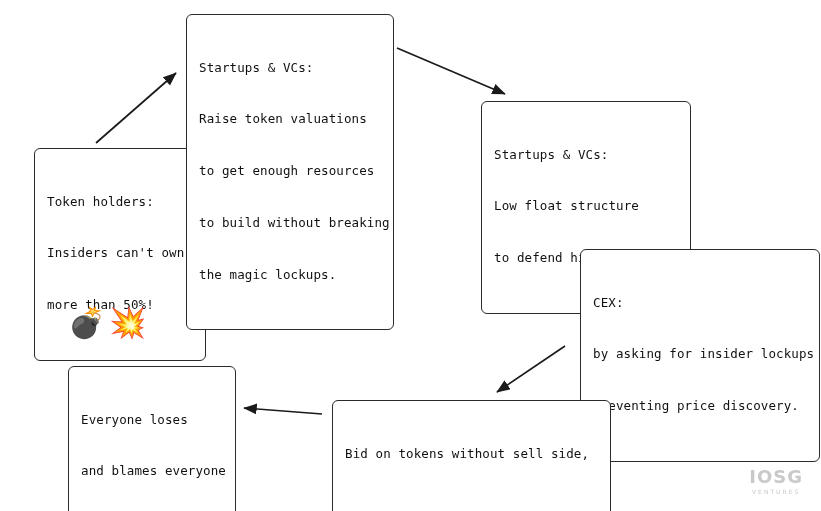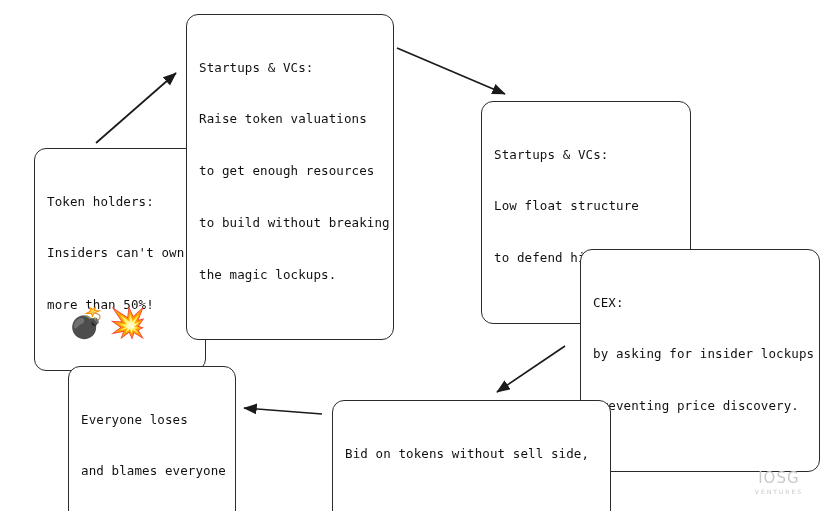--- a/index.html
+++ b/index.html
@@ -13,22 +13,22 @@
     height: 511px;
     background: #ffffff;
     overflow: hidden;
     font-family: "DejaVu Sans Mono", "Liberation Mono", monospace;
   }
   .node {
     position: absolute;
     box-sizing: border-box;
     background: #ffffff;
     border: 1.6px solid #2b2b2b;
-    border-radius: 12px;
-    padding: 9px 12px 22px 12px;
+    border-radius: 6px;
+    padding: 9px 12px 12px 12px;
     color: #111111;
     font-size: 12.5px;
     line-height: 1.38;
     white-space: pre;
     letter-spacing: 0.1px;
   }
   .node .line {
     display: block;
   }
   svg.arrows {
@@ -51,22 +51,22 @@
   .watermark {
     position: absolute;
     right: 18px;
     bottom: 16px;
     text-align: center;
     color: #c9c9c9;
     font-family: "DejaVu Sans", sans-serif;
   }
   .watermark .wm-main {
     display: block;
-    font-size: 15px;
-    font-weight: normal;
+    font-size: 18px;
+    font-weight: bold;
     letter-spacing: 1px;
   }
   .watermark .wm-sub {
     display: block;
     font-size: 6px;
     letter-spacing: 2px;
     margin-top: 1px;
   }
   
   #node-holders   { left: 22px;  top: 148px; width: 172px; margin-left: 12px; }

